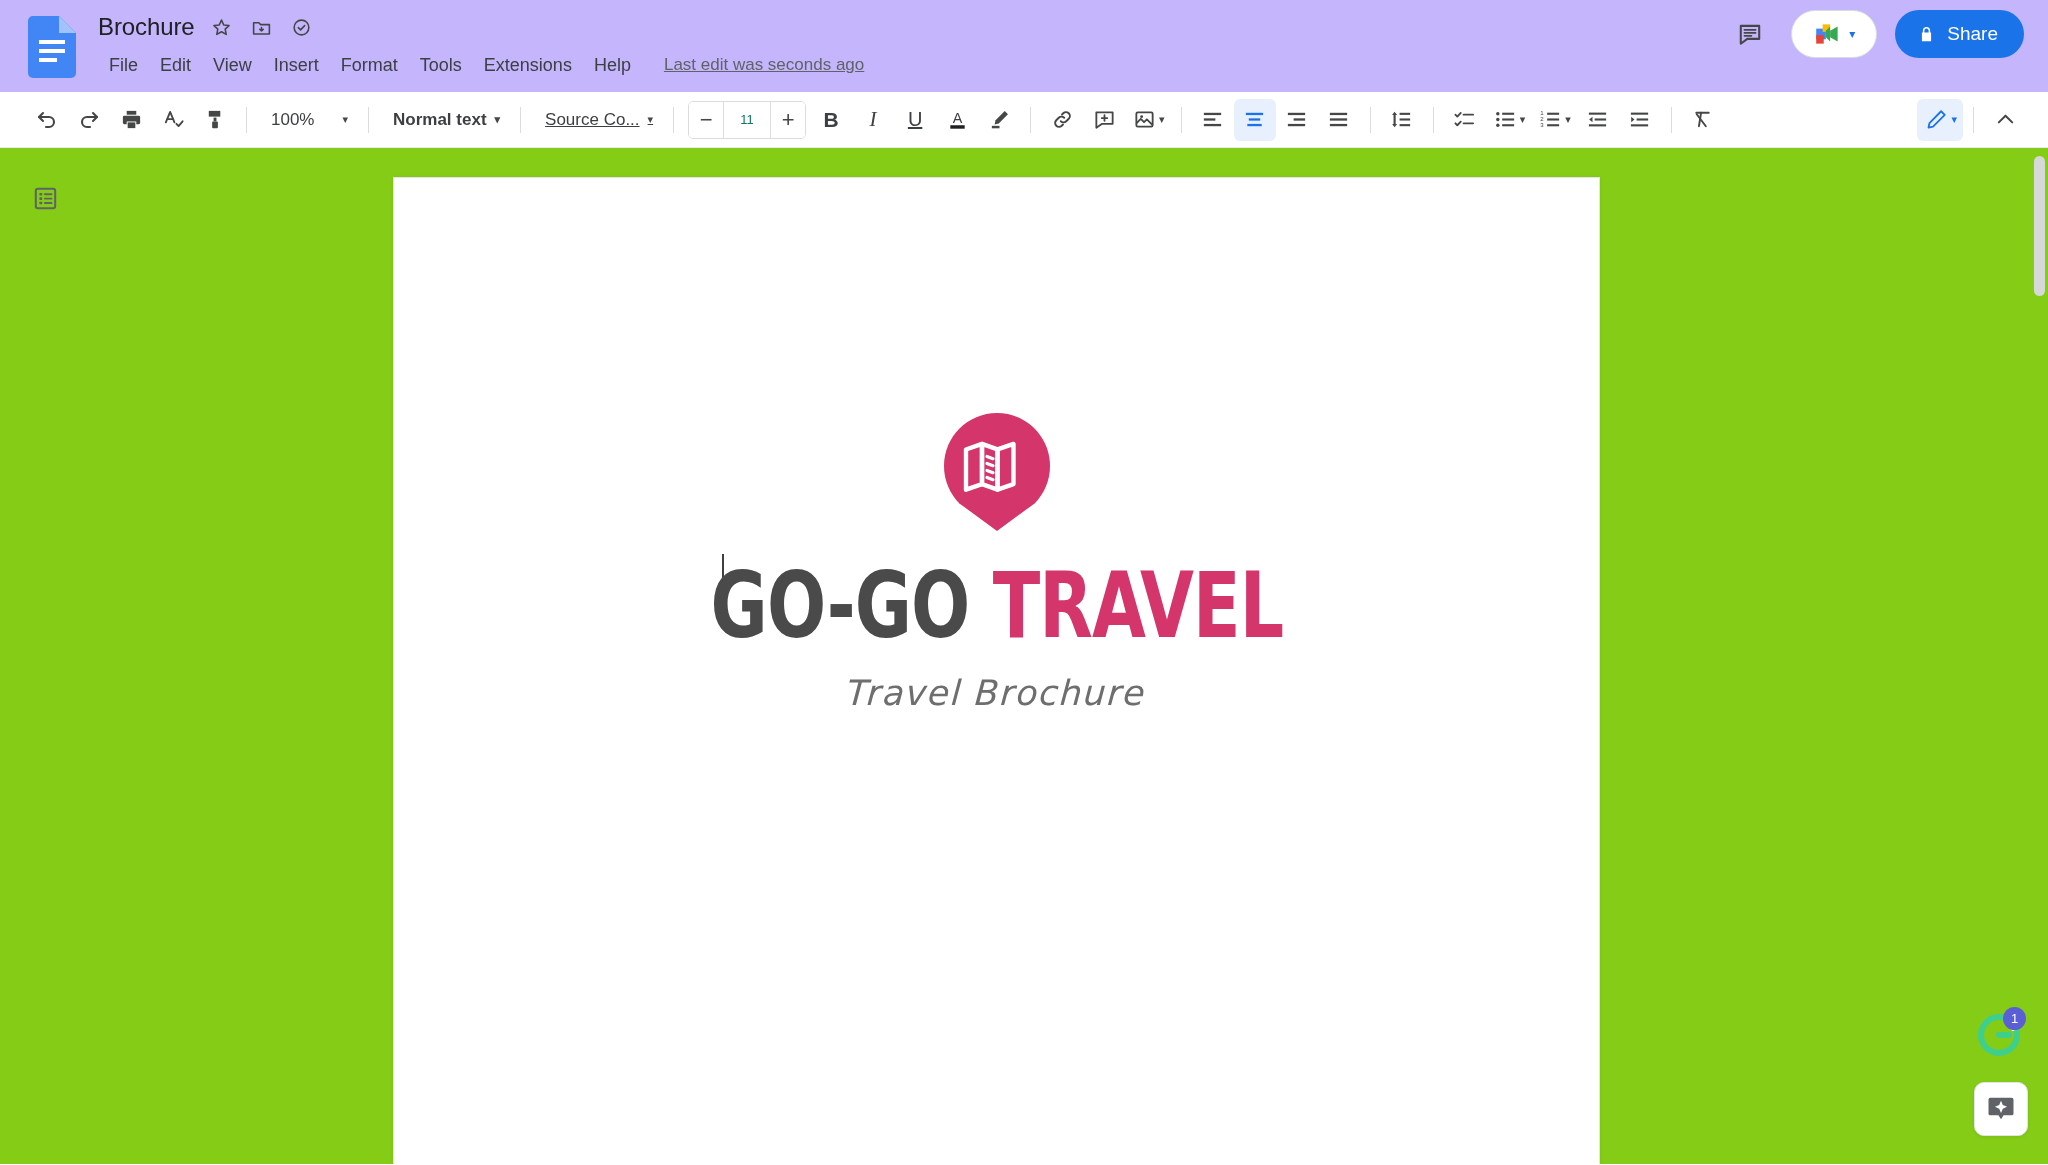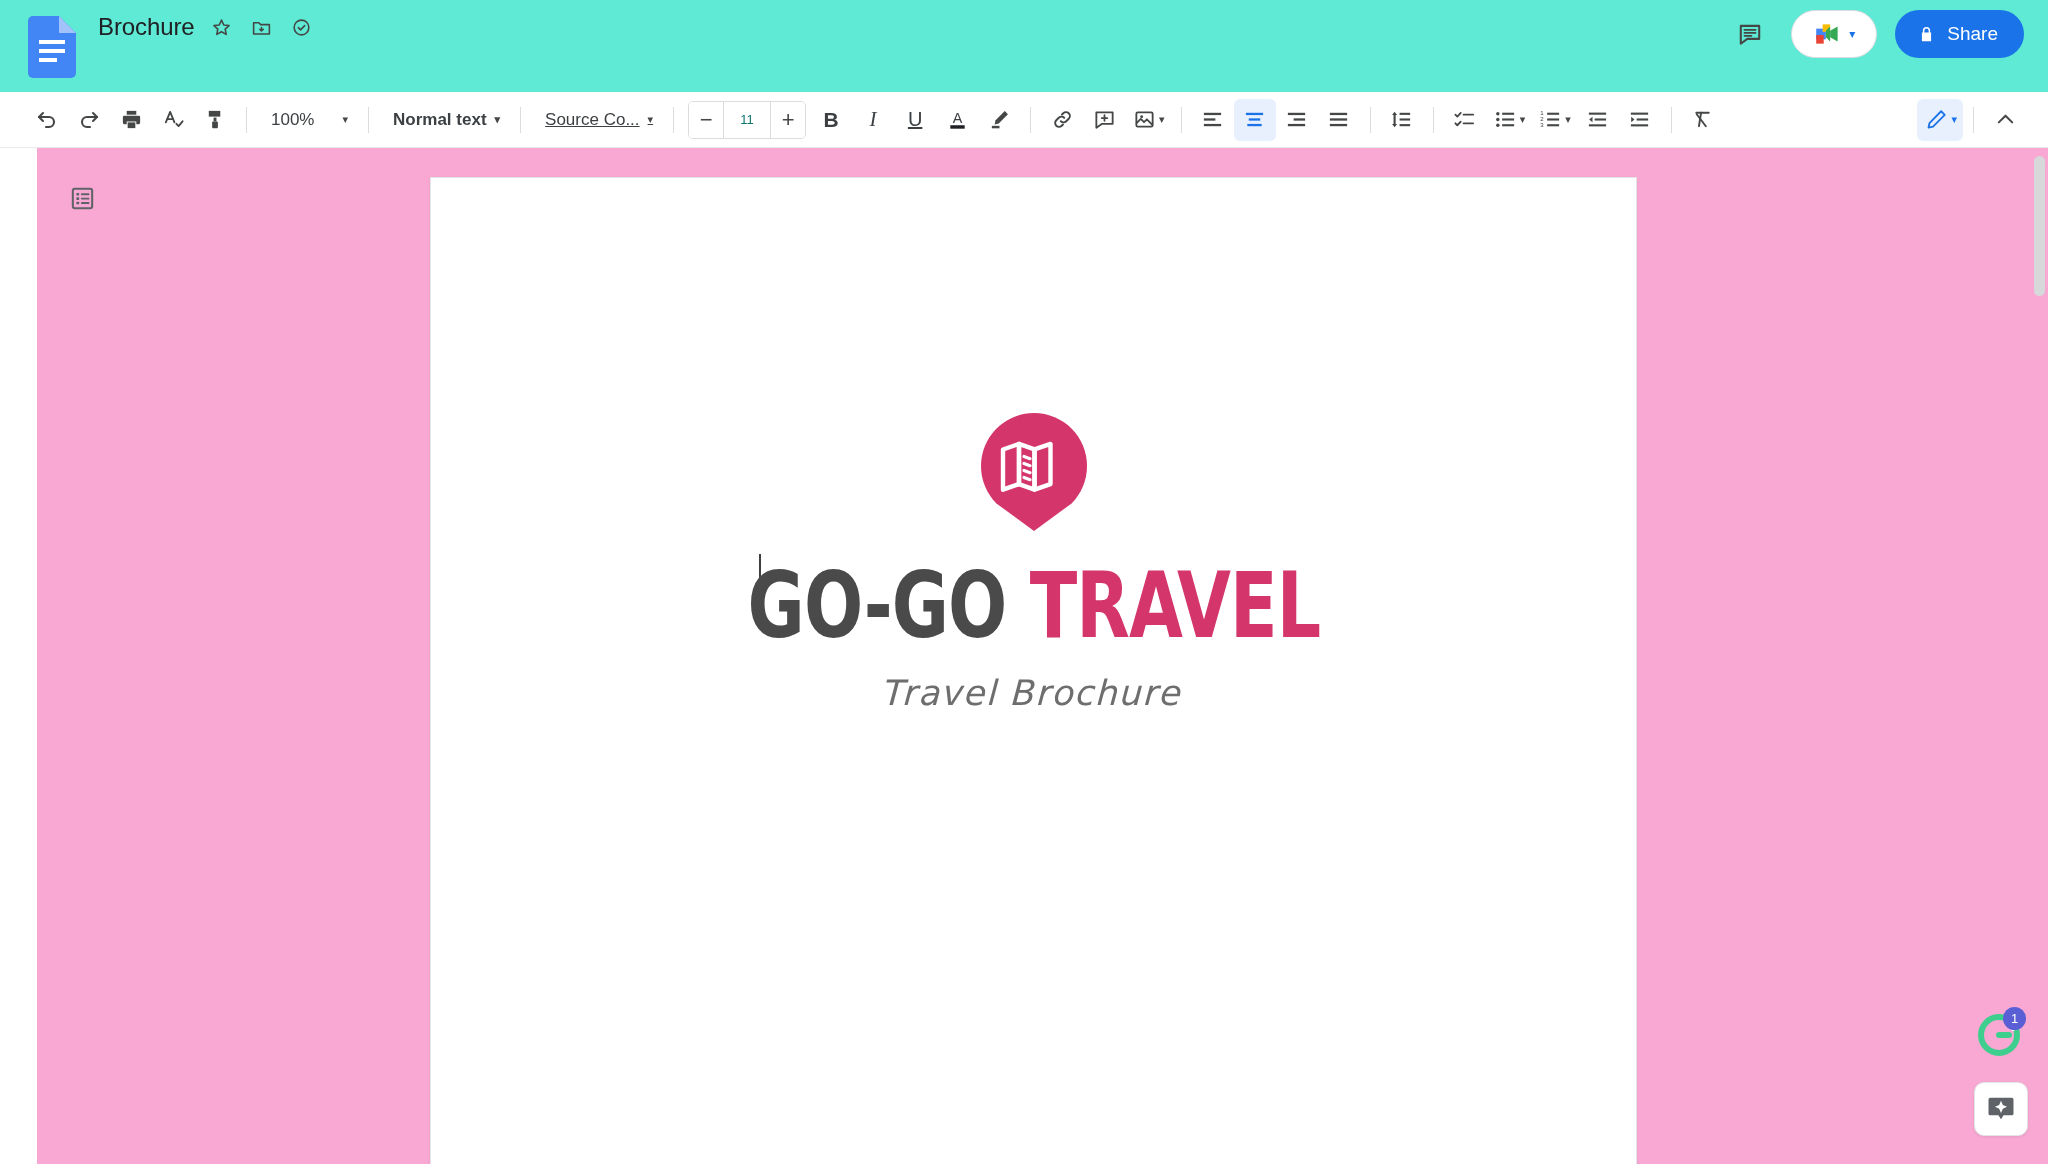--- a/index.html
+++ b/index.html
@@ -8,21 +8,21 @@
     overflow: hidden;
     background: #ffffff;
     font-family: "Liberation Sans", sans-serif;
     -webkit-font-smoothing: antialiased;
   }
 
   
   .topbar {
     position: relative;
     height: 92px;
-    background: #5eead4;
+    background: #c4b5fd;
     display: flex;
     align-items: flex-start;
     padding: 7px;
   }
   .docs-logo {
     position: absolute;
     left: 28px; top: 16px;
     width: 48px; height: 62px;
   }
   .title-zone {
@@ -176,23 +176,22 @@
     height: 42px; padding: 0 6px 0 8px; gap: 3px;
     color: #444746;
     flex: 0 0 auto;
   }
   .tb-spacer { flex: 1 1 auto; }
 
   
   .workarea {
     position: relative;
     height: calc(1165px - 92px - 57px);
-    background: #f9a8d4;
+    background: #84cc16;
     overflow: hidden;
-    margin-left: 37px;
   }
   .outline-btn {
     position: absolute;
     left: 22px; top: 27px;
     width: 46px; height: 46px;
     border-radius: 50%;
     display: flex; align-items: center; justify-content: center;
     cursor: pointer; color: #5f6368;
   }
 
@@ -323,20 +322,31 @@
         </svg>
       </span>
       <span class="title-icon">
         <svg viewBox="0 0 24 24" width="21" height="21" fill="none" stroke="currentColor" stroke-width="1.8">
           <circle cx="12" cy="12" r="8.4"></circle>
           <path d="M8.4 12.2l2.5 2.5 4.7-4.8" stroke-linecap="round" stroke-linejoin="round"></path>
         </svg>
       </span>
     </div>
 
+    <div class="menu-row">
+      <span class="menu-item">File</span>
+      <span class="menu-item">Edit</span>
+      <span class="menu-item">View</span>
+      <span class="menu-item">Insert</span>
+      <span class="menu-item">Format</span>
+      <span class="menu-item">Tools</span>
+      <span class="menu-item">Extensions</span>
+      <span class="menu-item">Help</span>
+      <span class="last-edit">Last edit was seconds ago</span>
+    </div>
   </div>
 
   <div class="topbar-right">
     <div class="icon-btn">
       <svg viewBox="0 0 24 24" width="26" height="26" fill="none" stroke="currentColor" stroke-width="1.9">
         <path d="M3.5 4.5h17v12h-11l-6 4.5z" stroke-linejoin="round"></path>
         <path d="M6.8 8.2h10.4M6.8 11h10.4M6.8 13.7h6.6" stroke-linecap="round" stroke-width="1.5"></path>
       </svg>
     </div>
 

